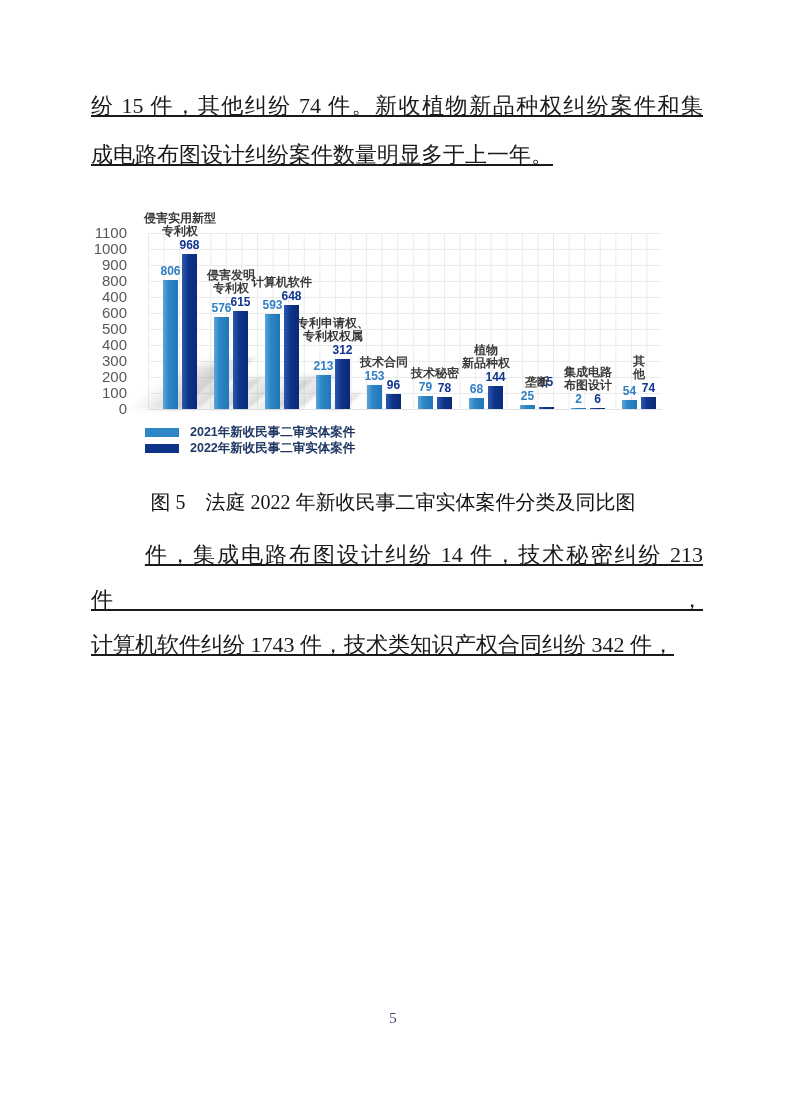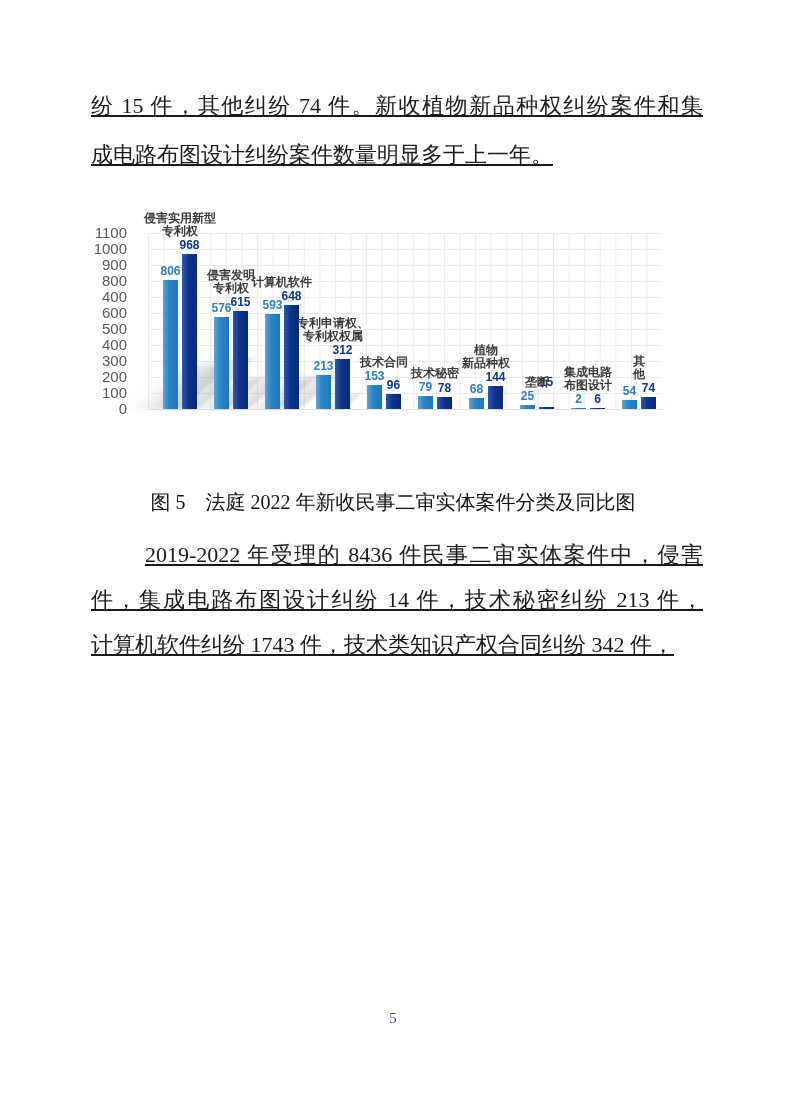--- a/index.html
+++ b/index.html
@@ -157,25 +157,34 @@
         <div class="bar s1" style="left: 442px; height: 1px;"></div>
         <div class="val-label" style="left: 427.5px; bottom: 3px; color: rgb(15, 52, 144);">6</div>
         <div class="cat-label" style="left: 440px; bottom: 17px;">集成电路
 布图设计</div>
         <div class="bar s0" style="left: 474px; height: 9px;"></div>
         <div class="val-label" style="left: 459.5px; bottom: 11px; color: rgb(46, 127, 196);">54</div>
         <div class="bar s1" style="left: 493px; height: 12px;"></div>
         <div class="val-label" style="left: 478.5px; bottom: 14px; color: rgb(15, 52, 144);">74</div>
         <div class="cat-label" style="left: 491px; bottom: 28px;">其他</div>
       </div>
+    <div class="legend">
+      <div class="legend-row">
+        <span class="swatch" style="background: rgb(46, 134, 196);"></span>
+        <span class="legend-label">2021年新收民事二审实体案件</span>
+      </div>
+      <div class="legend-row">
+        <span class="swatch" style="background: rgb(14, 52, 137);"></span>
+        <span class="legend-label">2022年新收民事二审实体案件</span>
+      </div>
+    </div>
   </div>
 
   <div class="caption">图 5　法庭 2022 年新收民事二审实体案件分类及同比图</div>
 
   <div class="para para-bottom">
-      <div class="line">2019-2022 年受理的 8436 件民事二审实体案件中，侵害</div>
       <div class="line">件，集成电路布图设计纠纷 14 件，技术秘密纠纷 213 件，</div>
       <div class="line">计算机软件纠纷 1743 件，技术类知识产权合同纠纷 342 件，</div>
     </div>
 
   <div class="page-number">5</div>
 
 </div>
 
 </body></html>

